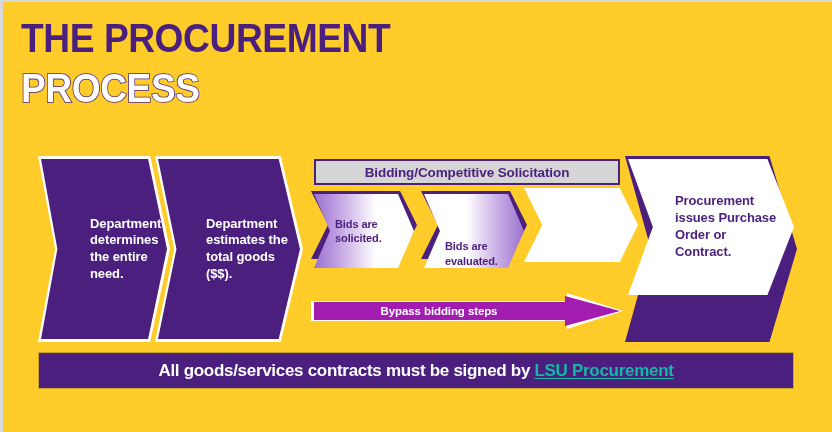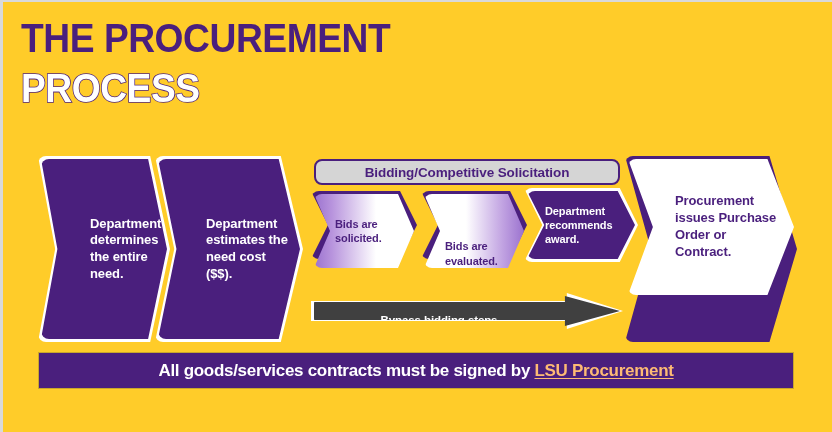--- a/index.html
+++ b/index.html
@@ -53,21 +53,21 @@
 
   
   #diagram {
     position: absolute;
     left: 0;
     top: 0;
     width: 832px;
     height: 432px;
     pointer-events: none;
   }
-  #diagram > * { pointer-events: auto; border-radius: 8px; }
+  #diagram > * { pointer-events: auto; }
 
   
   .big-chev {
     position: absolute;
     top: 157px;
     height: 180px;
     background: #4a1f7d;
     border: 0;
     -webkit-clip-path: polygon(0 0, 85% 0, 100% 50%, 85% 100%, 0 100%, 13% 50%);
     clip-path: polygon(0 0, 85% 0, 100% 50%, 85% 100%, 0 100%, 13% 50%);
@@ -174,25 +174,25 @@
     background: #ffffff;
     -webkit-clip-path: polygon(0 22%, 82% 22%, 82% 0, 100% 50%, 82% 100%, 82% 78%, 0 78%);
     clip-path: polygon(0 22%, 82% 22%, 82% 0, 100% 50%, 82% 100%, 82% 78%, 0 78%);
   }
   #bypass-arrow {
     position: absolute;
     left: 311px;
     top: 294px;
     width: 306px;
     height: 30px;
-    background: #404040;
+    background: #a21caf;
     -webkit-clip-path: polygon(0 20%, 82% 20%, 82% 0, 100% 50%, 82% 100%, 82% 80%, 0 80%);
     clip-path: polygon(0 20%, 82% 20%, 82% 0, 100% 50%, 82% 100%, 82% 80%, 0 80%);
     display: flex;
-    align-items: flex-end;
+    align-items: center;
   }
   #bypass-arrow-label {
     color: #ffffff;
     font-size: 11.5px;
     font-weight: 700;
     width: 250px;
     text-align: center;
     letter-spacing: -0.1px;
   }
 
@@ -244,21 +244,21 @@
     justify-content: center;
   }
   #footer-text {
     color: #ffffff;
     font-size: 17px;
     font-weight: 700;
     letter-spacing: -0.3px;
     white-space: nowrap;
   }
   #footer-link {
-    color: #fdba74;
+    color: #14b8a6;
     text-decoration: underline;
     text-underline-offset: 2px;
     font-weight: 700;
     cursor: pointer;
   }
 </style>
 </head>
 <body>
 
 <div id="poster">
@@ -270,39 +270,36 @@
 
   <div id="diagram">
 
     <div class="big-chev-wrap" id="chev-1-wrap"></div>
     <div class="big-chev" id="chev-1">
       <div class="big-chev-label">Department determines the entire need.</div>
     </div>
 
     <div class="big-chev-wrap" id="chev-2-wrap"></div>
     <div class="big-chev" id="chev-2">
-      <div class="big-chev-label">Department estimates the need cost ($$).</div>
+      <div class="big-chev-label">Department estimates the total goods ($$).</div>
     </div>
 
     <div class="bar-label" id="bar-bidding">Bidding/Competitive Solicitation</div>
 
     <div class="sm-chev-wrap" id="sm-chev-1-wrap"></div>
     <div class="sm-chev" id="sm-chev-1">
       <div class="sm-chev-label">Bids are solicited.</div>
     </div>
 
     <div class="sm-chev-wrap" id="sm-chev-2-wrap"></div>
     <div class="sm-chev" id="sm-chev-2">
       <div class="sm-chev-label">Bids are evaluated.</div>
     </div>
 
     <div class="sm-chev-wrap" id="sm-chev-3-wrap"></div>
-    <div class="sm-chev" id="sm-chev-3">
-      <div class="sm-chev-label">Department recommends award.</div>
-    </div>
 
 
     <div id="bypass-arrow-wrap"></div>
     <div id="bypass-arrow">
       <div id="bypass-arrow-label">Bypass bidding steps</div>
     </div>
 
     <div id="final-chev-wrap"></div>
     <div id="final-chev">
       <div id="final-chev-label">Procurement issues Purchase Order or Contract.</div>

